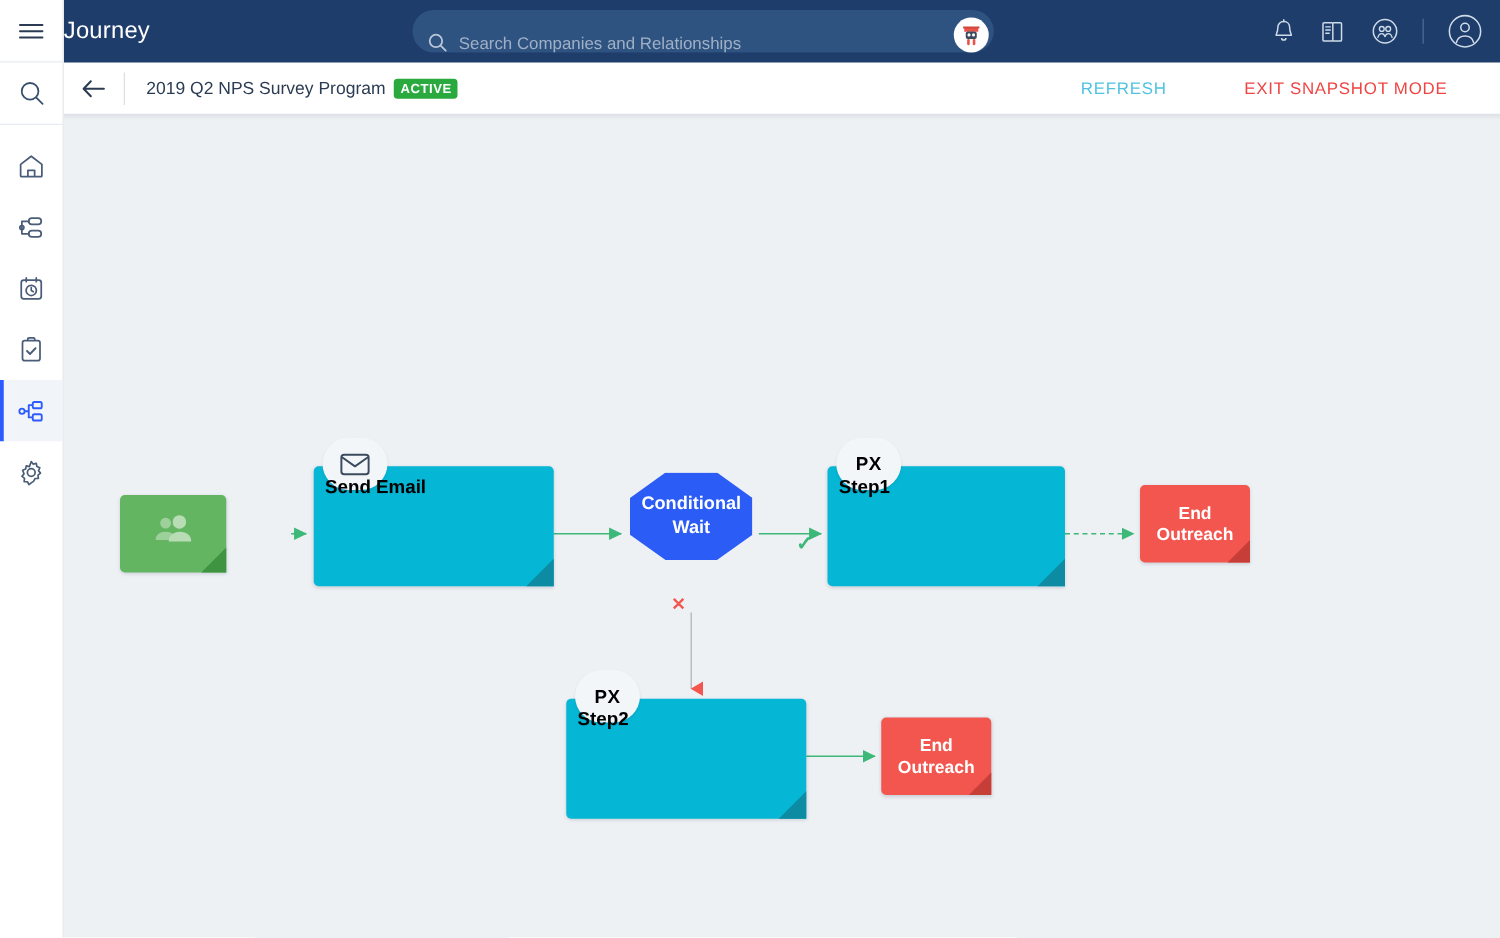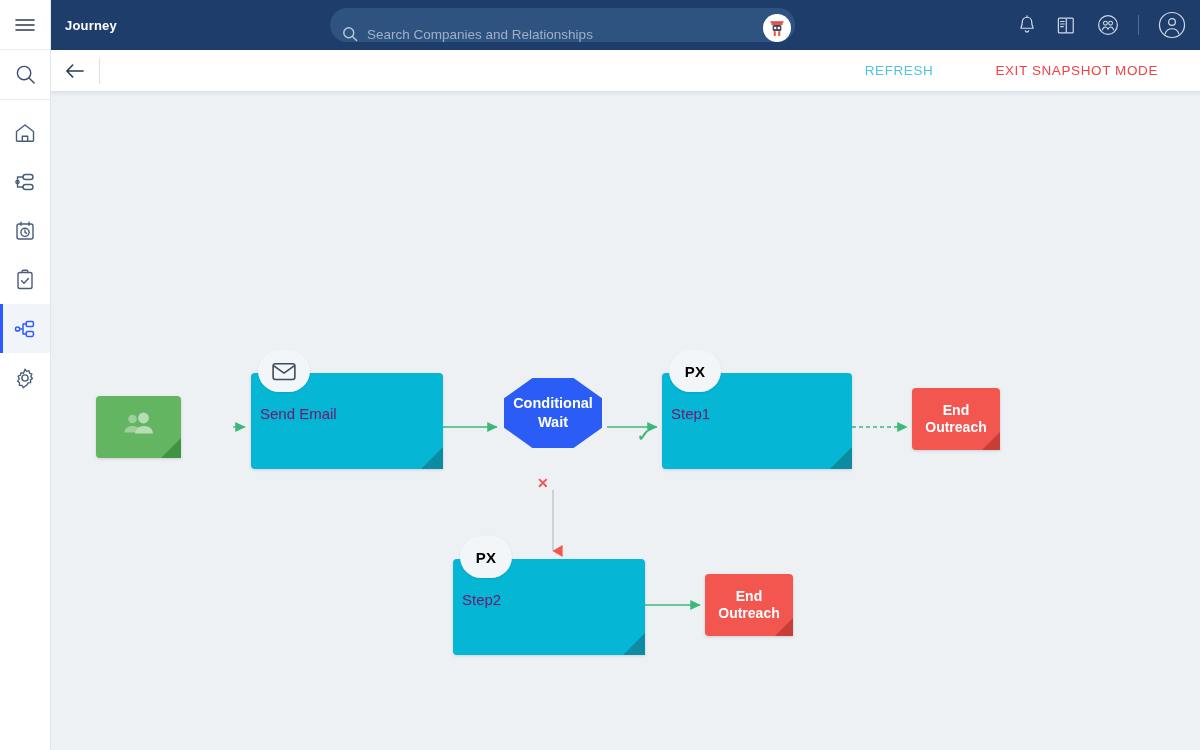--- a/index.html
+++ b/index.html
@@ -45,22 +45,22 @@
 
   
   .topnav {
     position: absolute; left: 51px; top: 0;
     width: 1149px; height: 50px;
     background: #1e3d6b;
     display: flex; align-items: center;
     z-index: 4;
   }
   .brand {
-    color: #ffffff; font-size: 13px; font-weight: 700;
-    margin-left: 14px; letter-spacing: .2px;
+    color: #ffffff; font-size: 19px; font-weight: 400;
+    letter-spacing: .2px;
     white-space: nowrap;
   }
   .searchwrap {
     position: absolute; left: 279px; top: 8px;
     width: 465px; height: 34px;
     background: #2f5381;
     border-radius: 17px;
     display: flex; align-items: flex-end;
   }
   .searchwrap .sicon { margin-left: 12px; display: flex; }
@@ -154,22 +154,22 @@
     background: #05b7d5; position: relative;
     border-radius: 4px 4px 0 4px;
     box-shadow: 0 1px 3px rgba(30,50,80,.16);
   }
   .cyan-body .fold-tri {
     position: absolute; right: 0; bottom: 0;
     border-style: solid; border-width: 0 0 22px 22px;
     border-color: transparent transparent #0d8ba3 transparent;
   }
   .node-label {
-    position: absolute; left: 9px; top: 32px;
-    color: #701a75; font-size: 15px; font-weight: 400;
+    position: absolute; left: 9px; top: 8px;
+    color: #000000; font-size: 15px; font-weight: 700;
     text-shadow: 0 1px 1px rgba(0,0,0,.08);
   }
 
   .chip {
     position: absolute; left: 7px; top: -23px;
     min-width: 52px; height: 42px;
     background: #f2f6f9; border-radius: 21px;
     display: flex; align-items: center; justify-content: center;
     box-shadow: 0 1px 2px rgba(30,50,80,.13);
     padding: 0 9px;
@@ -346,20 +346,23 @@
     </div>
   </div>
 
   <div class="subheader">
     <div class="back-btn">
       <svg width="22" height="18" viewBox="0 0 24 20" aria-hidden="true">
         <path d="M9.4 3.4L3 10l6.4 6.6M3.3 10H21" stroke="#2a3b53" stroke-width="1.8" fill="none" stroke-linecap="round" stroke-linejoin="round"></path>
       </svg>
     </div>
     <div class="vdiv"></div>
+    <div class="prog-title">
+      <span>2019 Q2 NPS Survey Program</span><span class="badge">ACTIVE</span>
+    </div>
     <div class="sub-actions">
       <span class="act refresh">REFRESH</span>
       <span class="act exit">EXIT SNAPSHOT MODE</span>
     </div>
   </div>
 
   <div class="canvas">
     <div class="edge-shadow"></div>
 
     <svg class="wires" viewBox="0 0 1149 658" aria-hidden="true">

